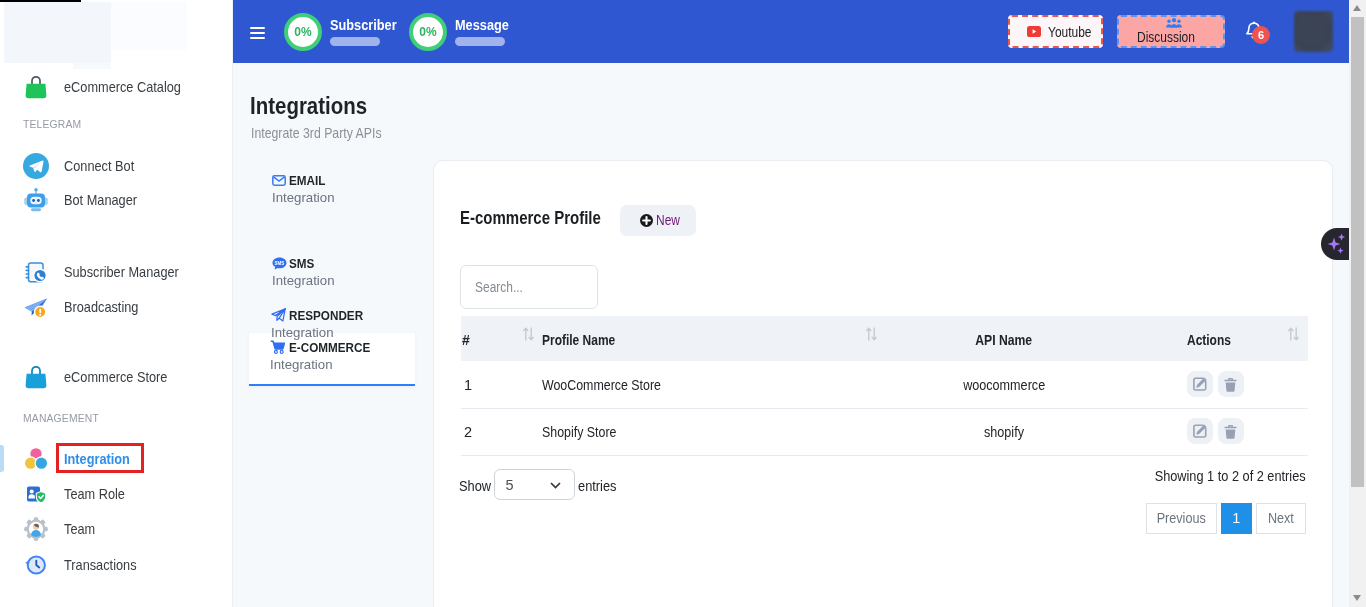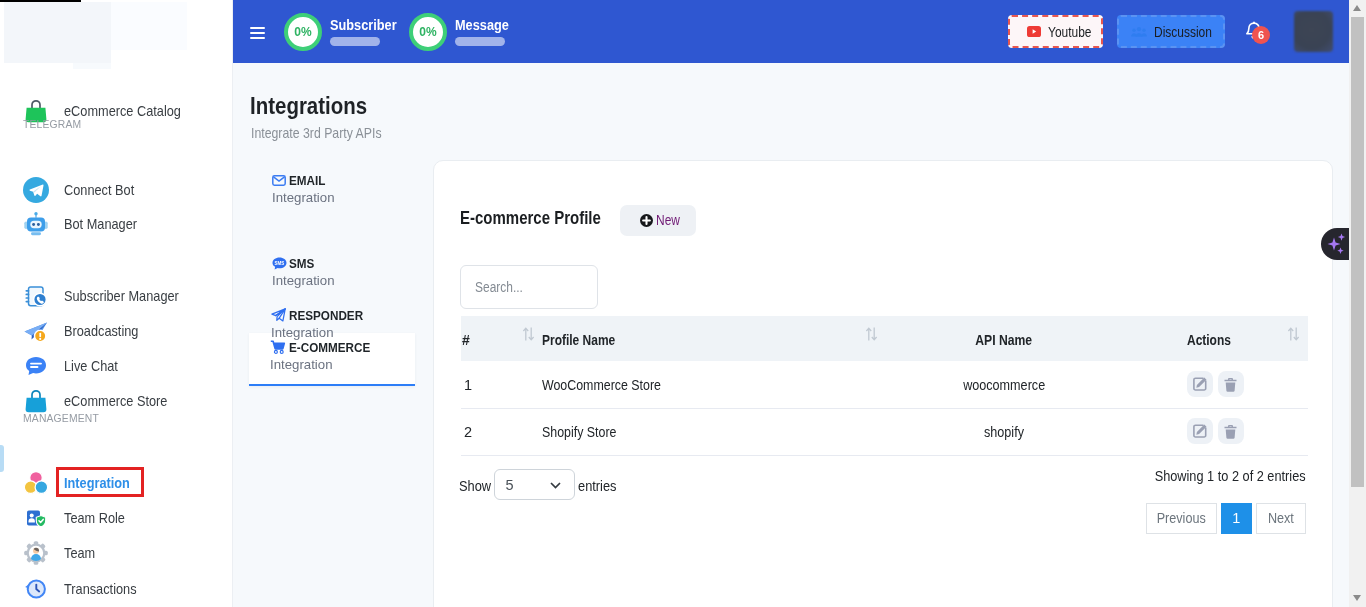--- a/index.html
+++ b/index.html
@@ -12,34 +12,34 @@
   #sbar { left:1349px; top:0; width:17px; height:607px; background:#f1f1f1; }
   #sbar .thumb { position:absolute; left:2px; top:17px; width:13px; height:470px; background:#c1c1c1; }
   #sbar .up { position:absolute; left:4px; top:5px; width:0; height:0; border-left:4.5px solid transparent; border-right:4.5px solid transparent; border-bottom:6px solid #8b8b8b; }
   #sbar .dn { position:absolute; left:4px; top:595px; width:0; height:0; border-left:4.5px solid transparent; border-right:4.5px solid transparent; border-top:6px solid #8b8b8b; }
   
   #side { left:0; top:0; width:233px; height:607px; background:#fff; border-right:1px solid #eceff3; }
   #blackbar { left:0; top:0; width:81px; height:2px; background:#000; }
   .logo1 { left:4px; top:2px; width:107px; height:61px; background:#f3f6fa; }
   .logo2 { left:111px; top:2px; width:76px; height:48px; background:#fafcff; }
   .logo3 { left:73px; top:63px; width:38px; height:6px; background:#f7fafd; }
-  .sitem { position:absolute; left:0; width:233px; height:26px;margin-top:24px; }
+  .sitem { position:absolute; left:0; width:233px; height:26px; }
   .sitem svg { position:absolute; left:23px; top:0; }
   .sitem .txt { position:absolute; left:64px; top:0; line-height:26px; font-size:15px; color:#383d42; white-space:nowrap; transform:scaleX(0.85); transform-origin:0 50%; }
   .slabel { position:absolute; left:23px; font-size:11.5px; letter-spacing:0.2px; color:#959ba3; transform:scaleX(0.9); transform-origin:0 50%; }
   
   #nav { left:233px; top:0; width:1116px; height:63px; background:#2f57d1; }
   .ham div { position:absolute; left:0; width:15px; height:2px; background:#fff; border-radius:1px; }
   .ring { position:absolute; width:38px; height:38px; border-radius:50%; background:#fff; border:4px solid #3ecf78; text-align:center; }
   .ring span { font-size:12px; font-weight:bold; color:#2fb363; line-height:30px; }
   .ntitle { position:absolute; font-size:15px; font-weight:bold; color:#fff; transform:scaleX(0.85); transform-origin:0 0; white-space:nowrap; }
   .nbar { position:absolute; width:50px; height:9px; border-radius:5px; background:rgba(255,255,255,0.55); }
   .navbtn { position:absolute; top:15px; height:33px; border-radius:4px; font-size:14px; color:#1a1d21; display:flex; align-items:center; }
   #ytbtn { left:775px; width:95px; background:#fdf6f8; border:2px dashed #e8564f; }
-  #dsbtn { left:884px; width:108px; background:#3b82f6; border:2px dashed #5b93f2; }
+  #dsbtn { left:884px; width:108px; background:#fca5a5; border:2px dashed #5b93f2;flex-direction:column; }
   .bell { position:absolute; }
   .badge { position:absolute; width:18px; height:18px; border-radius:50%; background:#ef5350; color:#fff; font-size:11px; font-weight:bold; text-align:center; line-height:18px; }
   .avatar { position:absolute; left:1061px; top:11px; width:39px; height:41px; border-radius:4px; filter:blur(1.2px); background:radial-gradient(circle at 45% 45%, #3d4554 0%, #3a4354 60%, #414d71 100%); }
   
   #content { left:233px; top:63px; width:1116px; height:544px; background:#f6f9fc; }
   h1 { position:absolute; left:17px; top:28px; font-size:24px; font-weight:bold; color:#1e2226; line-height:30px; transform:scaleX(0.853); transform-origin:0 0; }
   .subh { position:absolute; left:18px; top:62px; font-size:15px; color:#8a9097; line-height:16px; transform:scaleX(0.82); transform-origin:0 0; }
   .tab { position:absolute; left:56px; white-space:nowrap; }
   .tab .t { font-size:13px; font-weight:bold; color:#1f2428; transform:scaleX(0.9); transform-origin:0 50%; }
   .tab .s { font-size:13.5px; color:#6b7280; transform:scaleX(0.98); transform-origin:0 50%; }
@@ -109,27 +109,20 @@
     <svg width="26" height="26" viewBox="0 0 26 26">
       <path d="M1.5 13.5 L24 4.5 L16.5 17 L8.8 17.5 Z" fill="#4f8fe8"></path>
       <path d="M24 4.5 L8.8 17.5 L8.5 21.5 L12.2 18 Z" fill="#2b5fc0"></path>
       <path d="M1.5 13.5 L24 4.5 L8.8 17.5 Z" fill="#79aef4"></path>
       <circle cx="17.2" cy="18" r="5.7" fill="#f5a81c" stroke="#fff" stroke-width="1.5"></circle>
       <rect x="16.35" y="14.7" width="1.75" height="4.3" rx="0.85" fill="#fff"></rect>
       <circle cx="17.2" cy="20.9" r="1.05" fill="#fff"></circle>
     </svg>
     <span class="txt">Broadcasting</span>
   </div>
-  <div class="sitem" style="top:329px;">
-    <svg width="26" height="26" viewBox="0 0 26 26">
-      <path d="M13 4 c6 0 10 3.6 10 8.2 s-4 8.2-10 8.2 c-1 0-2-.1-2.9-.3 l-4.6 2 .7-4.2 C4 16.5 3 14.5 3 12.2 3 7.6 7 4 13 4 Z" fill="#3b82f6"></path>
-      <path d="M8 10.6 h10 M8 14 h6.5" stroke="#fff" stroke-width="1.9" stroke-linecap="round"></path>
-    </svg>
-    <span class="txt">Live Chat</span>
-  </div>
   <div class="sitem" style="top:364px;">
     <svg width="26" height="26" viewBox="0 0 26 26">
       <path d="M9 12.5 V6.8 a4 4 0 0 1 8 0 V12.5" fill="none" stroke="#0d85bb" stroke-width="1.7" stroke-linecap="round"></path>
       <path d="M3.6 9.8 h18.8 l1 11.5 a2.9 2.9 0 0 1 -2.9 3 H5.5 a2.9 2.9 0 0 1 -2.9 -3 Z" fill="#17a0d9"></path>
     </svg>
     <span class="txt">eCommerce Store</span>
   </div>
 
   <div class="slabel" style="top:412px;">MANAGEMENT</div>
 

